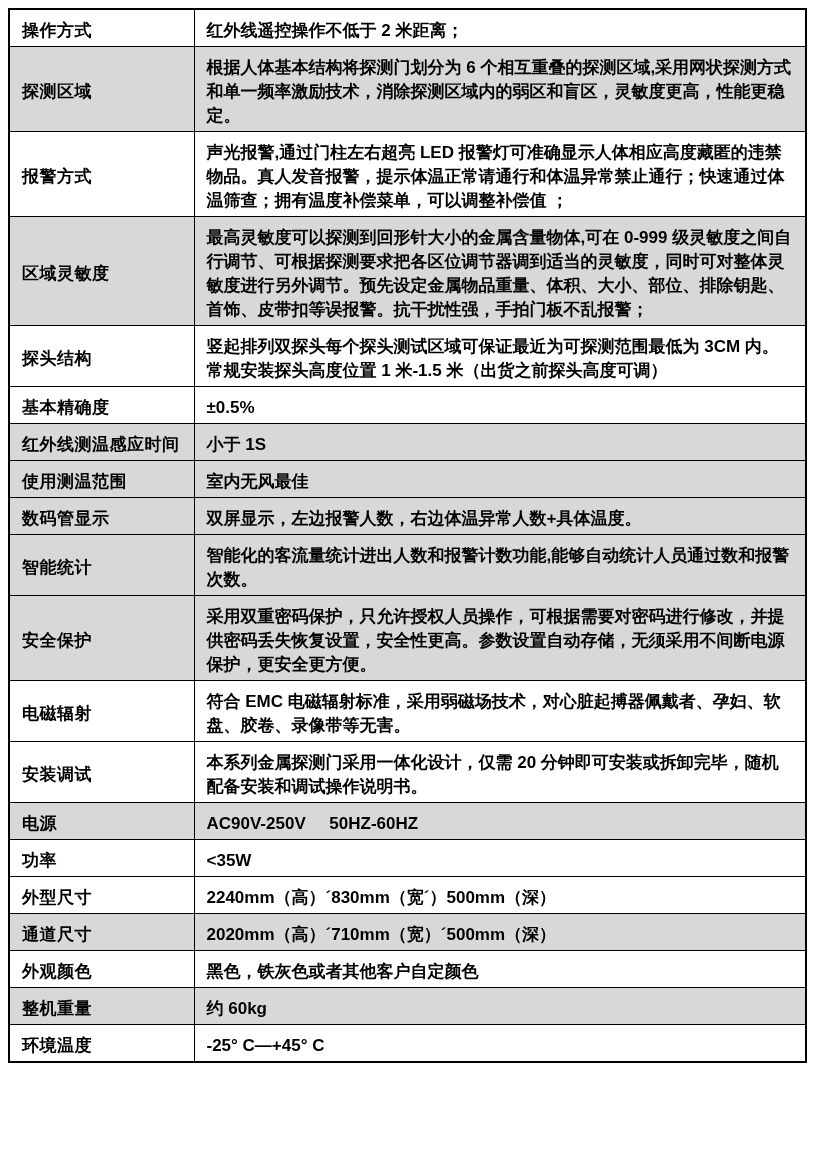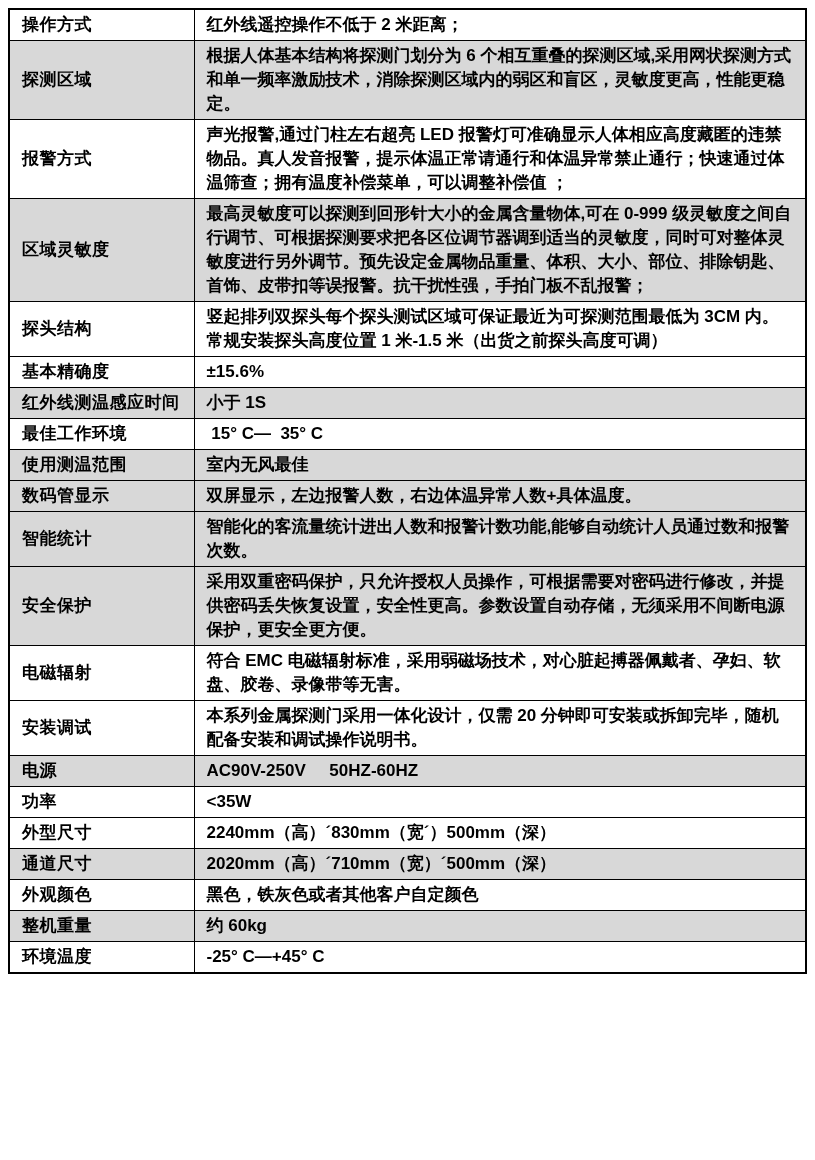--- a/index.html
+++ b/index.html
@@ -21,21 +21,21 @@
     border: 2px solid var(--border-color, #000);
     table-layout: fixed;
   }
   table.spec-table td {
     border: 1px solid var(--border-color, #000);
     vertical-align: middle;
     color: var(--text-color, #000);
     font-weight: bold;
     font-size: 17px;
     line-height: 24px;
-    padding: 3px 10px 3px 12px;
+    padding: 9px 10px 3px 12px;
     box-sizing: border-box;
   }
   td.label-cell {
     width: 185px;
     letter-spacing: 0.5px;
   }
   td.value-cell {
     white-space: pre-wrap;
     word-break: break-all;
     margin-top: 26px;
@@ -68,29 +68,25 @@
         <tr class="shaded">
           <td class="label-cell">区域灵敏度</td>
           <td class="value-cell">最高灵敏度可以探测到回形针大小的金属含量物体,可在 0-999 级灵敏度之间自行调节、可根据探测要求把各区位调节器调到适当的灵敏度，同时可对整体灵敏度进行另外调节。预先设定金属物品重量、体积、大小、部位、排除钥匙、首饰、皮带扣等误报警。抗干扰性强，手拍门板不乱报警；</td>
         </tr>
         <tr class="plain">
           <td class="label-cell">探头结构</td>
           <td class="value-cell">竖起排列双探头每个探头测试区域可保证最近为可探测范围最低为 3CM 内。常规安装探头高度位置 1 米-1.5 米（出货之前探头高度可调）</td>
         </tr>
         <tr class="plain">
           <td class="label-cell">基本精确度</td>
-          <td class="value-cell">±15.6%</td>
+          <td class="value-cell">±0.5%</td>
         </tr>
         <tr class="shaded">
           <td class="label-cell">红外线测温感应时间</td>
           <td class="value-cell">小于 1S</td>
-        </tr>
-        <tr class="plain">
-          <td class="label-cell">最佳工作环境</td>
-          <td class="value-cell"> 15° C—  35° C</td>
         </tr>
         <tr class="shaded">
           <td class="label-cell">使用测温范围</td>
           <td class="value-cell">室内无风最佳</td>
         </tr>
         <tr class="shaded">
           <td class="label-cell">数码管显示</td>
           <td class="value-cell">双屏显示，左边报警人数，右边体温异常人数+具体温度。</td>
         </tr>
         <tr class="shaded">

